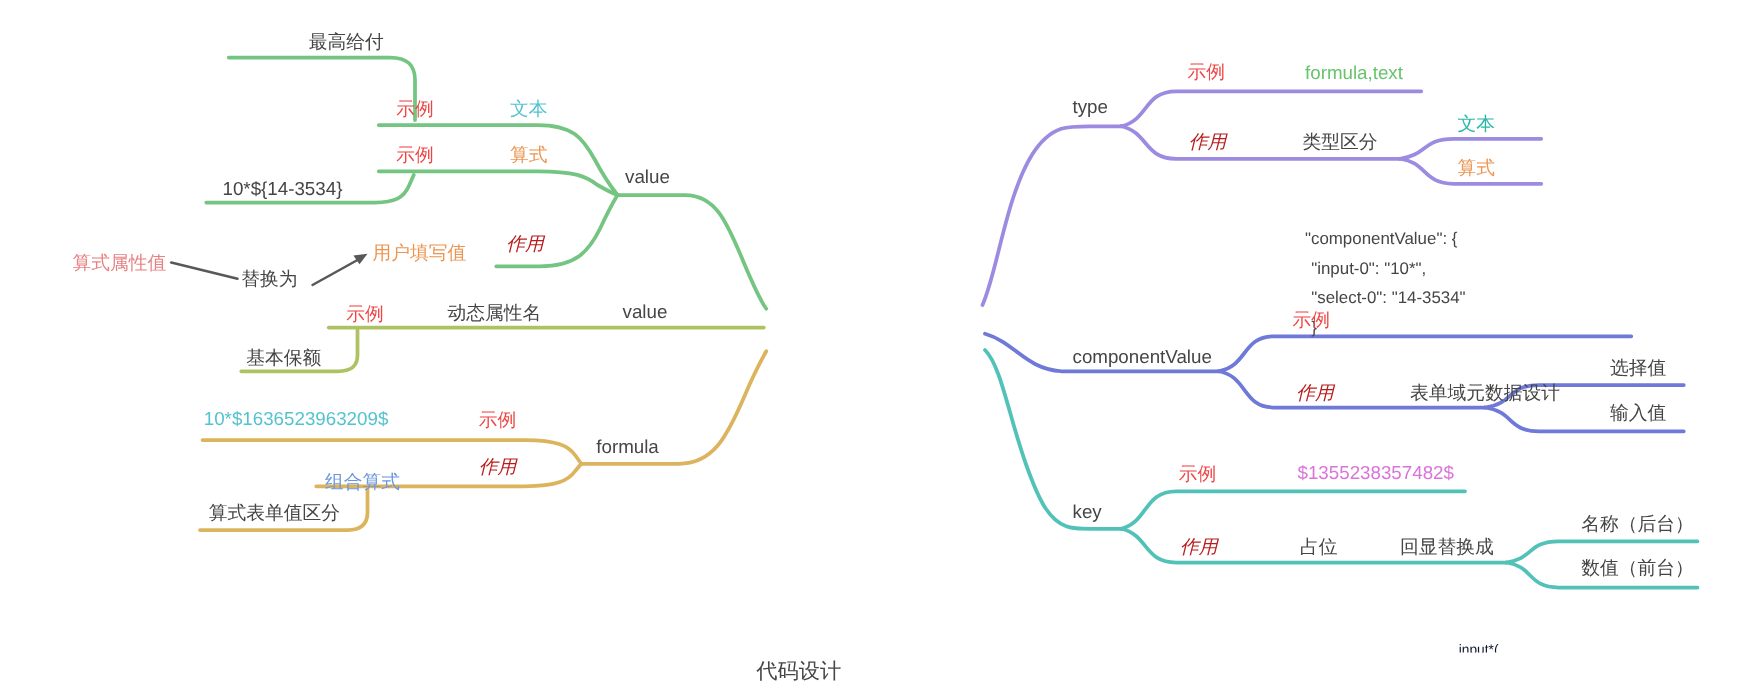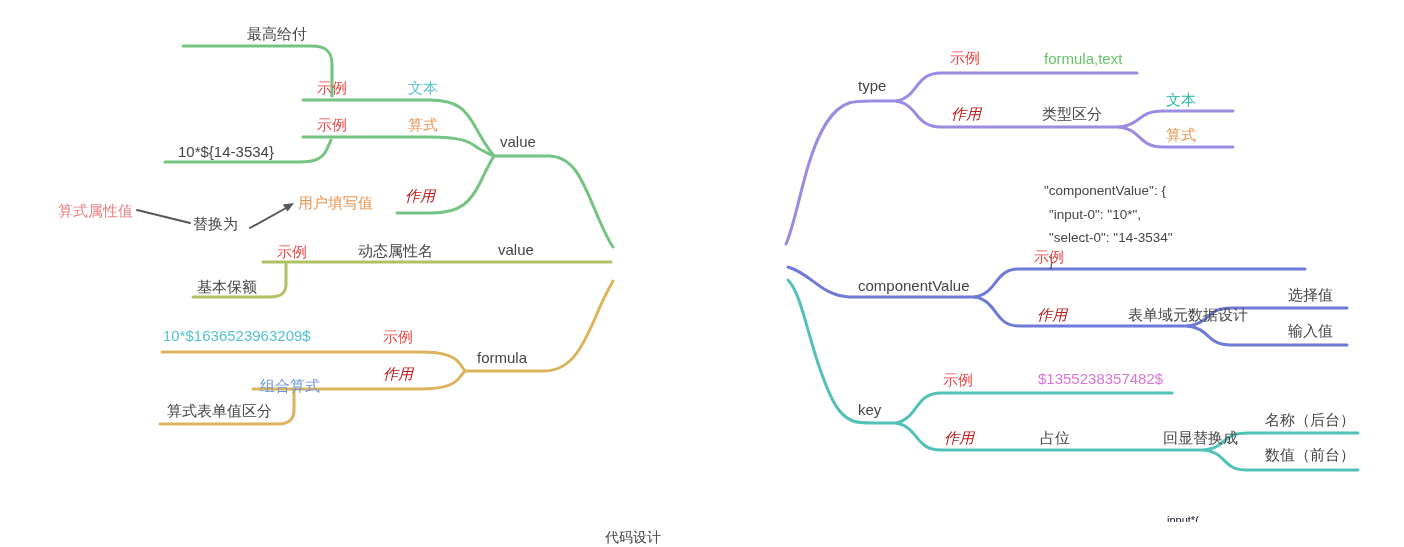--- a/index.html
+++ b/index.html
@@ -166,20 +166,20 @@
   <div class="lbl c-lightcyan" style="left:1037px;top:307px">作用</div>
   <div class="lbl c-dark" style="left:1128px;top:307px">表单域元数据设计</div>
   <div class="lbl c-dark" style="left:1288px;top:287px">选择值</div>
   <div class="lbl c-dark" style="left:1288px;top:323px">输入值</div>
 
   <div class="lbl c-dark" style="left:858px;top:402px">key</div>
   <div class="lbl c-red" style="left:943px;top:372px">示例</div>
   <div class="lbl c-magenta" style="left:1038px;top:371px">$1355238357482$</div>
   <div class="lbl c-lightcyan" style="left:944px;top:430px">作用</div>
   <div class="lbl c-dark" style="left:1040px;top:430px">占位</div>
-  <div class="lbl c-dark" style="left:1163px;top:430px">回显替换成</div>
+  <div class="lbl c-dark" style="left:1120px;top:430px">回显替换成</div>
   <div class="lbl c-dark" style="left:1265px;top:412px">名称（后台）</div>
   <div class="lbl c-dark" style="left:1265px;top:447px">数值（前台）</div>
 
-  <div class="lbl c-dark" style="left:605px;top:529px;font-size:14px">代码设计</div>
+  <div class="lbl c-dark" style="left:605px;top:529px;font-size:17px">代码设计</div>
   <div class="cutoff">input*(</div>
 
 </div>
 
 </body></html>

